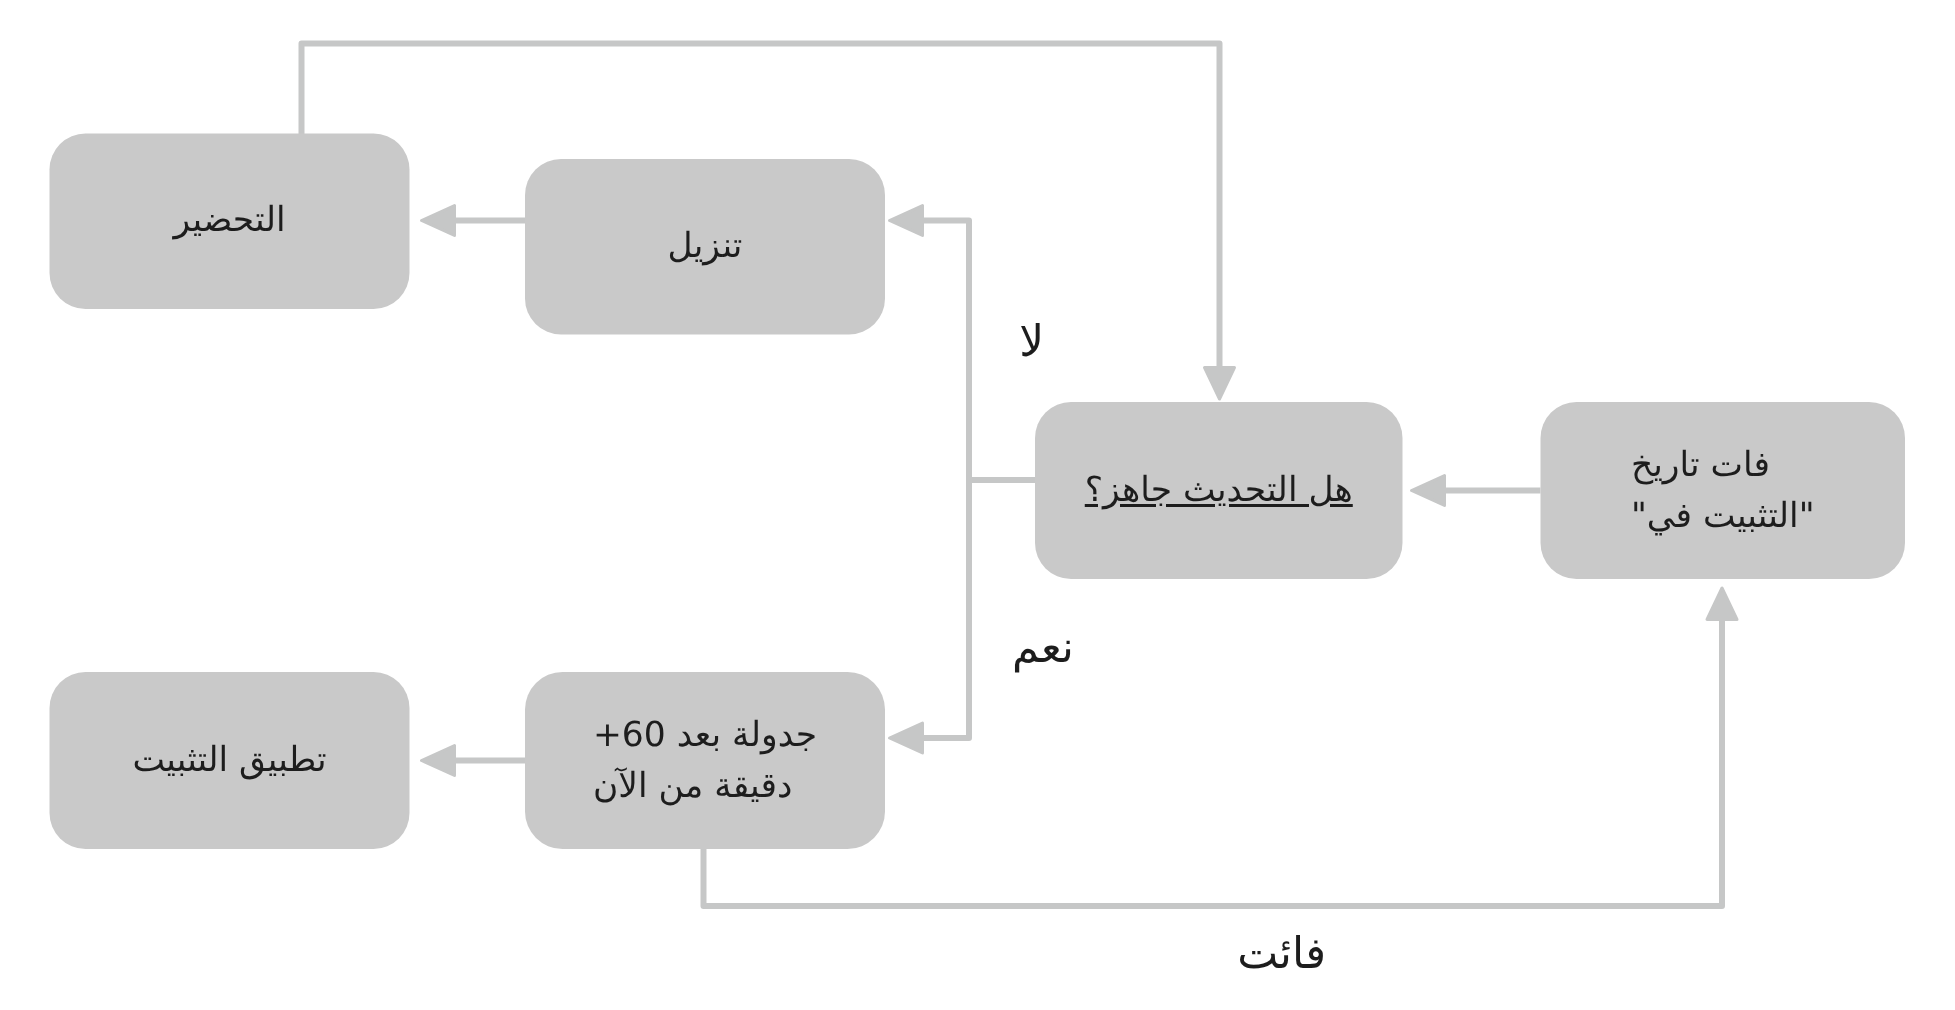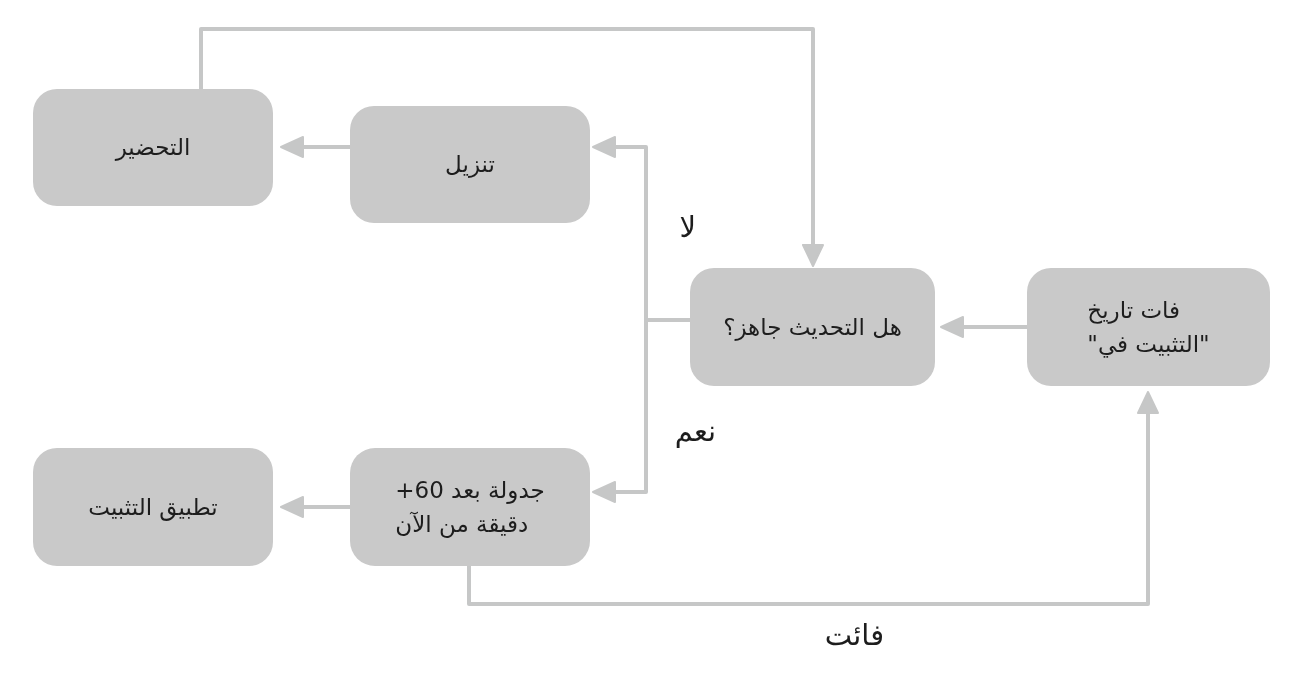--- a/index.html
+++ b/index.html
@@ -86,21 +86,21 @@
     <polygon class="edge-arrow" points="281,507 303,497 303,517"></polygon>
 
     <path class="edge-line" d="M 469 566 L 469 604 L 1148 604 L 1148 413"></path>
     <polygon class="edge-arrow" points="1148,392 1138,413 1158,413"></polygon>
   </svg>
 
   <div class="node" style="left:33px; top:89px; width:240px; height:117px;">التحضير</div>
 
   <div class="node" style="left:350px; top:106px; width:240px; height:117px;">تنزيل</div>
 
-  <div class="node" style="left:690px; top:268px; width:245px; height:118px;">هل التحديث جاهز؟</div>
+  <div class="node" style="left:690px; top:268px; width:245px; height:118px;text-decoration:underline;">هل التحديث جاهز؟</div>
 
   <div class="node" style="left:1027px; top:268px; width:243px; height:118px;">فات تاريخ
 "التثبيت في"</div>
 
   <div class="node" style="left:33px; top:448px; width:240px; height:118px;">تطبيق التثبيت</div>
 
   <div class="node" style="left:350px; top:448px; width:240px; height:118px;border-radius:25px;">جدولة بعد 60+
 دقيقة من الآن</div>
 
   <div class="edge-label" style="left:656px; top:210px; width:40px;">لا</div>

